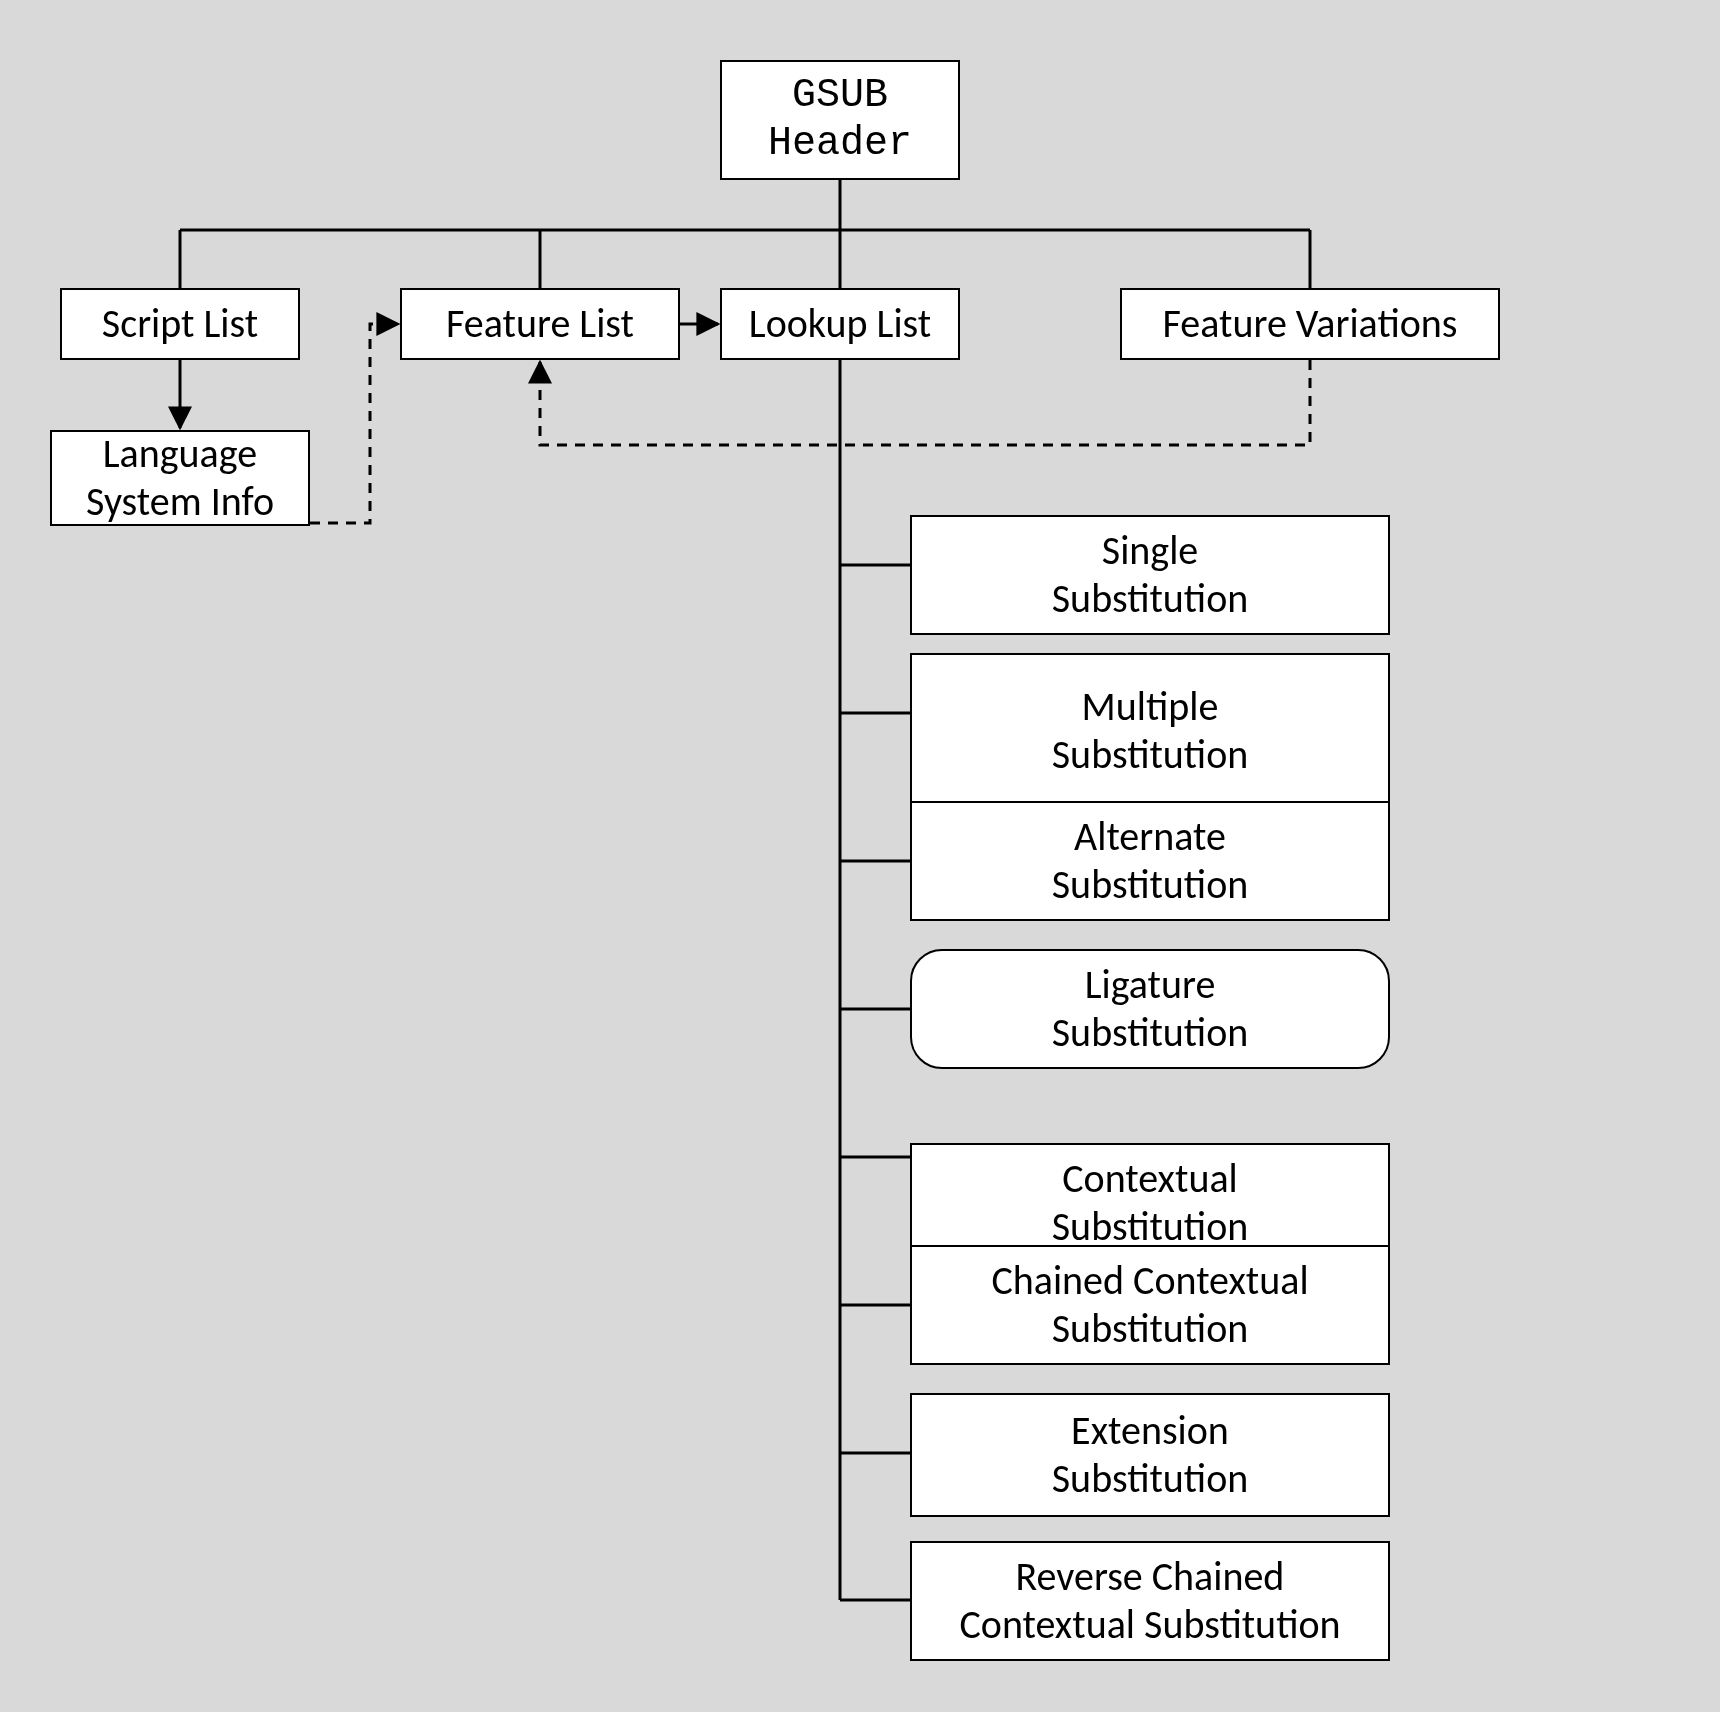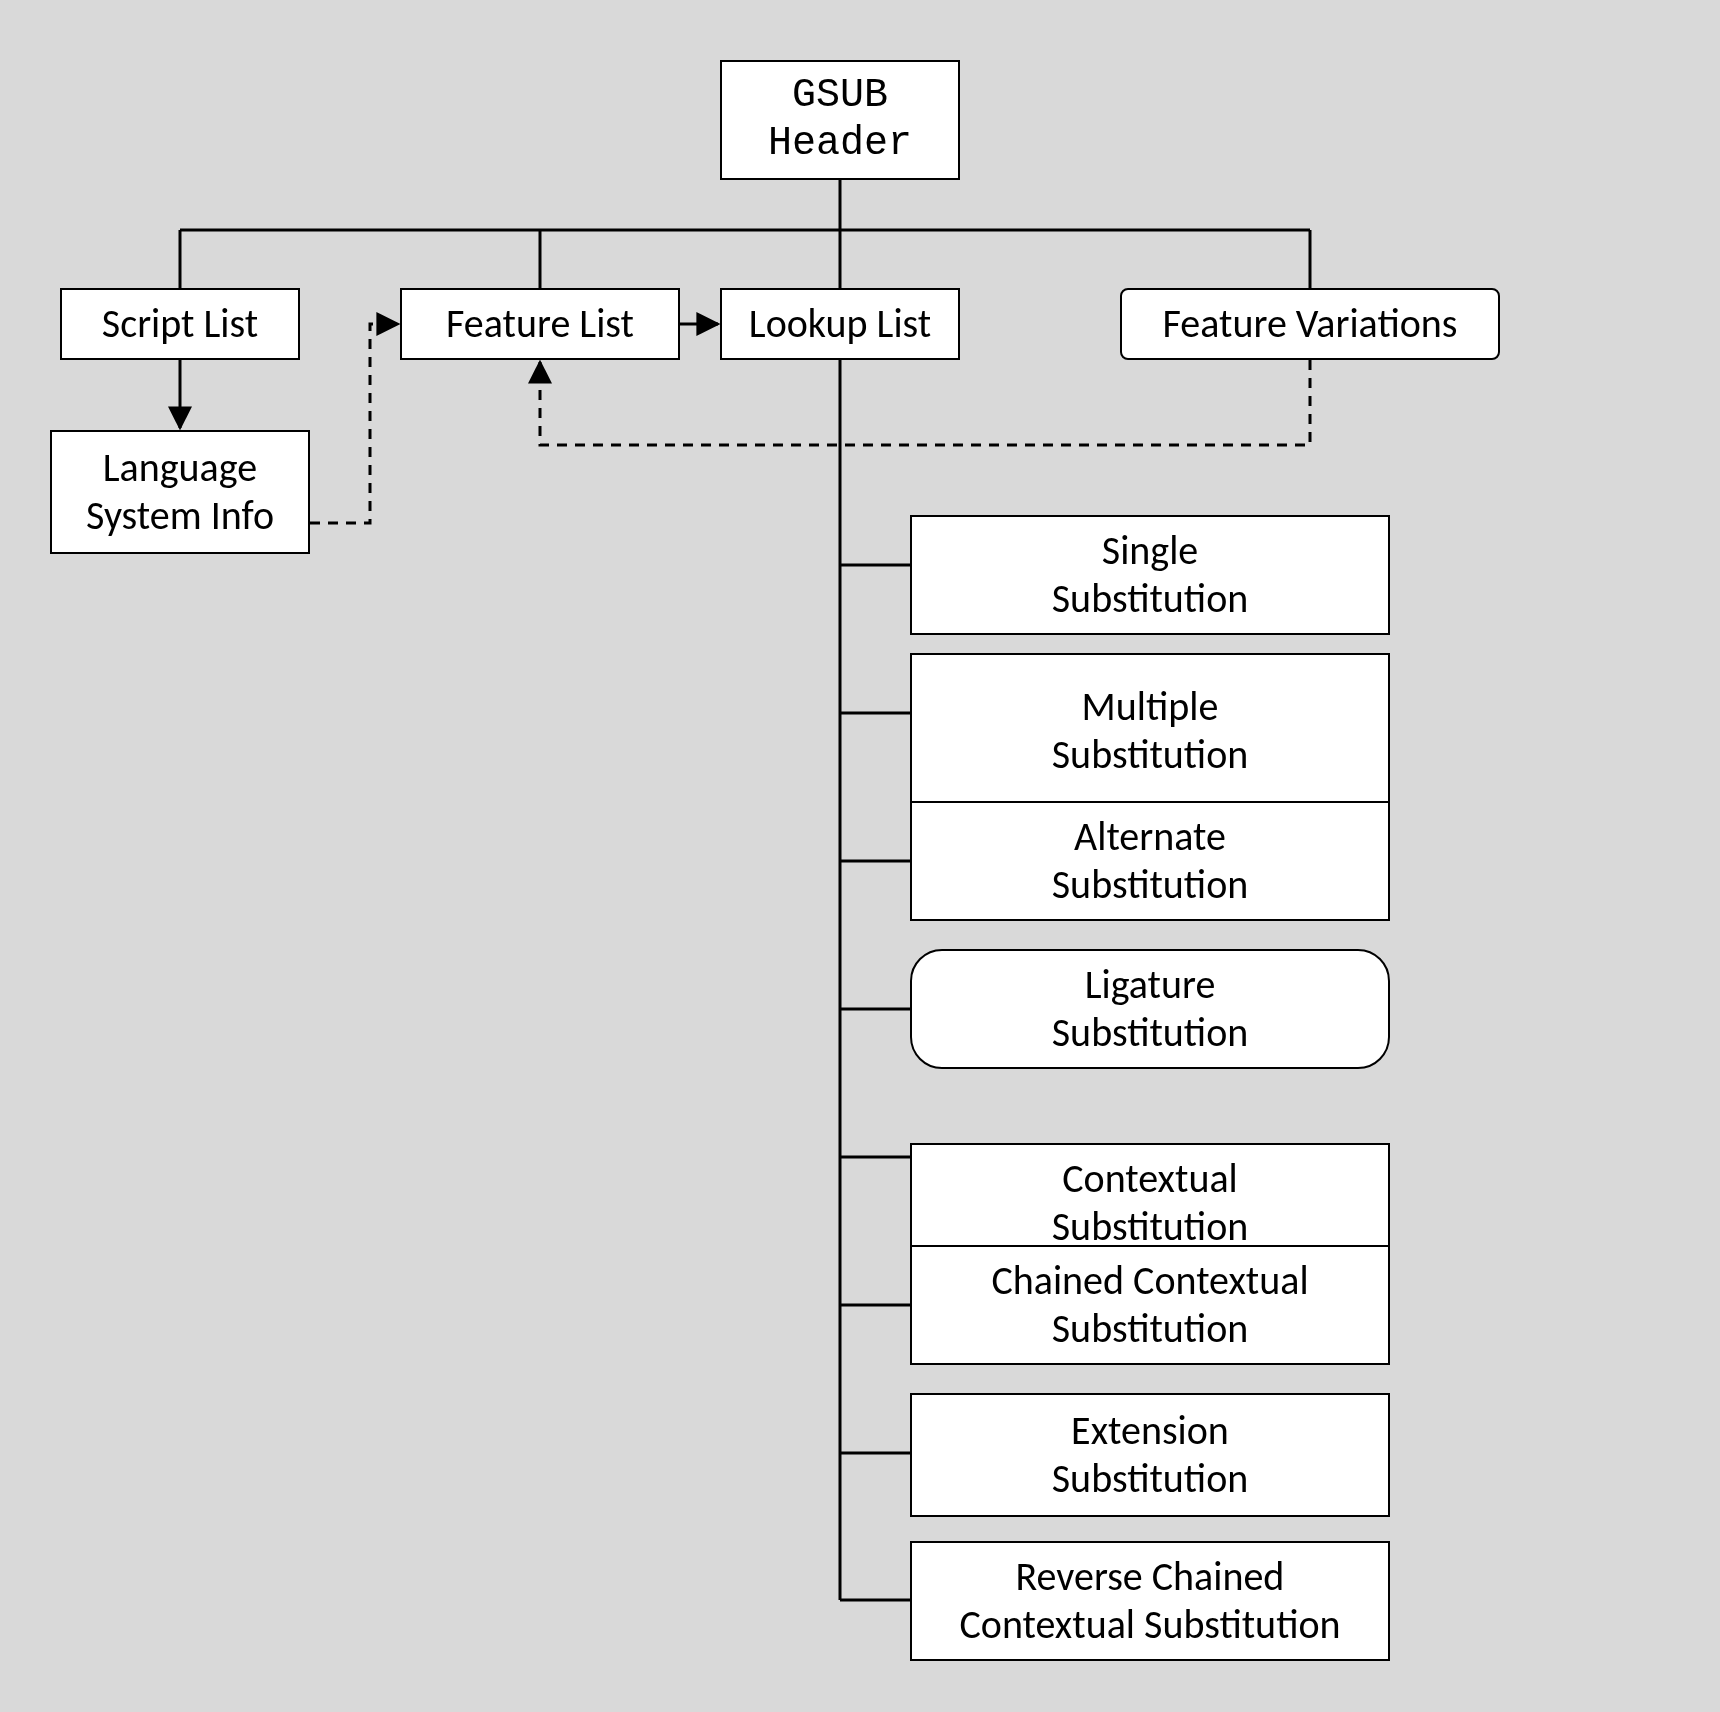--- a/index.html
+++ b/index.html
@@ -82,23 +82,23 @@
 
   <div class="box" style="left:720px; top:60px; width:240px; height:120px;font-family:Liberation Mono, monospace;">GSUB
 Header</div>
 
   <div class="box" style="left:60px; top:288px; width:240px; height:72px;">Script List</div>
 
   <div class="box" style="left:400px; top:288px; width:280px; height:72px;">Feature List</div>
 
   <div class="box" style="left:720px; top:288px; width:240px; height:72px;">Lookup List</div>
 
-  <div class="box" style="left:1120px; top:288px; width:380px; height:72px;border-radius:8px;">Feature Variations</div>
+  <div class="box" style="left:1120px; top:288px; width:380px; height:72px;">Feature Variations</div>
 
-  <div class="box" style="left:50px; top:430px; width:260px; height:124px;">Language
+  <div class="box" style="left:50px; top:430px; width:260px; height:96px;">Language
 System Info</div>
 
   <div class="box" style="left:910px; top:505px;  width:480px; height:120px;margin-top:10px;">Single
 Substitution</div>
   <div class="box" style="left:910px; top:653px;  width:480px; height:156px;">Multiple
 Substitution</div>
   <div class="box" style="left:910px; top:801px;  width:480px; height:120px;">Alternate
 Substitution</div>
   <div class="box" style="left:910px; top:949px;  width:480px; height:120px;border-radius:32px;">Ligature
 Substitution</div>

